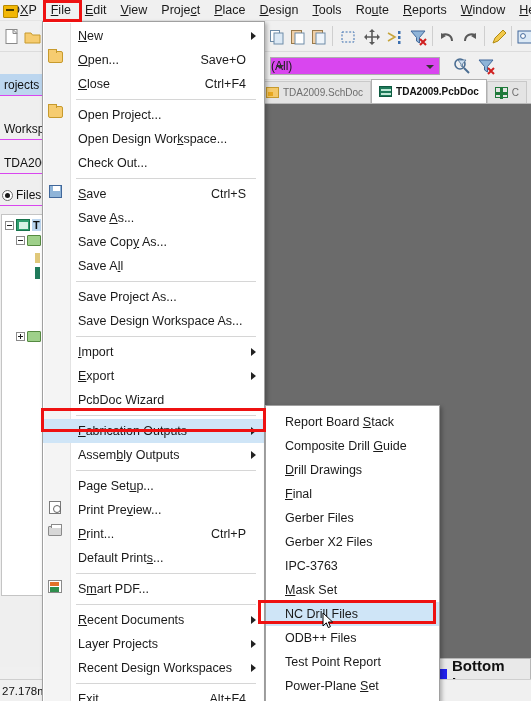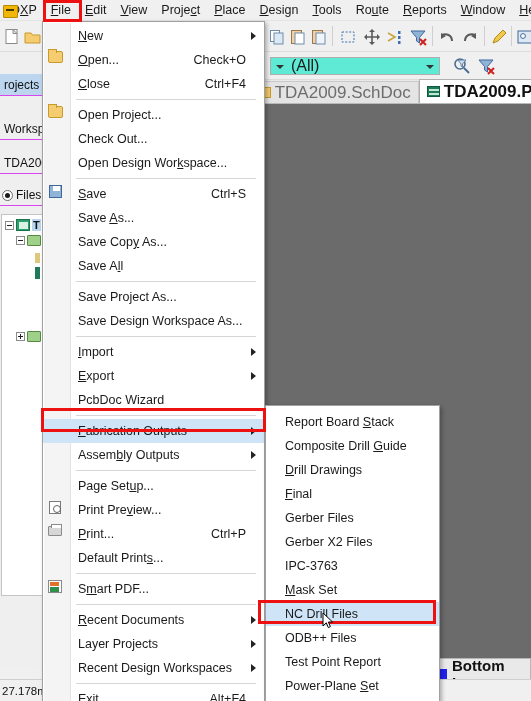--- a/index.html
+++ b/index.html
@@ -53,22 +53,22 @@
     background: #f0f0f0; border-bottom: 1px solid #dcdcdc;
   }
   .tb-icon {
     position: absolute; top: 6px; width: 20px; height: 20px;
   }
   .tb-sep {
     position: absolute; top: 5px; width: 1px; height: 20px; background: #cfcfcf;
   }
   .allbox {
     position: absolute; left: 270px; top: 57px; width: 170px; height: 18px;
-    background: #5eead4; border: 1px solid #aeaeae;
-    font-size: 16px; line-height: 16px; padding-left: 20px; color: #1a1a1a;
+    background: #d946ef; border: 1px solid #aeaeae;
+    font-size: 12px; line-height: 16px; color: #1a1a1a;
   }
   .allbox .cb-arrow {
     position: absolute; left: 5px; top: 7px;
     border-left: 4px solid transparent; border-right: 4px solid transparent;
     border-top: 4px solid #333;
   }
   .allbox .cb-arrow2 {
     position: absolute; right: 5px; top: 7px;
     border-left: 4px solid transparent; border-right: 4px solid transparent;
     border-top: 4px solid #333;
@@ -79,21 +79,21 @@
     position: absolute; left: 246px; top: 80px; width: 285px; height: 24px;
     background: #e9e9e9; border-bottom: 1px solid #b9b9b9;
     display: flex; align-items: flex-end;
   }
   .tab-scroll {
     width: 12px; height: 22px; display: flex; align-items: center;
     justify-content: center; font-size: 11px; color: #444;
   }
   .tab {
     height: 22px; display: flex; align-items: center; gap: 4px;
-    padding: 8px 7px; font-size: 17px; color: #6d6d6d;
+    padding: 8px 7px; font-size: 10px; color: #6d6d6d;
     background: #e4e4e4; border: 1px solid #c9c9c9; border-bottom: none;
     white-space: nowrap;
   }
   .tab.active {
     background: #ffffff; color: #111; font-weight: bold; height: 24px;
     border-color: #b0b0b0;
   }
   .tab-ico { width: 13px; height: 11px; flex: none; position: relative; }
   .ico-sch { background: #f4c96a; border: 1px solid #c79a2c; }
   .ico-sch::after {
@@ -488,36 +488,36 @@
   <div class="menu filemenu" id="filemenu">
     <div class="gutter"></div>
     <div id="filemenu-host" style="position:relative;">
         <div class="mi">
           <span><u>N</u>ew</span>
           <span class="arrow"></span>
         </div>
         <div class="mi">
           <span class="gi-openfold"></span>
           <span><u>O</u>pen...</span>
-          <span class="sc">Check+O</span>
+          <span class="sc">Save+O</span>
         </div>
         <div class="mi">
           <span><u>C</u>lose</span>
           <span class="sc">Ctrl+F4</span>
         </div>
         <div class="sep"></div>
         <div class="mi">
           <span class="gi-openprj"></span>
           <span>Open Project...</span>
         </div>
         <div class="mi">
+          <span>Open Design Wor<u>k</u>space...</span>
+        </div>
+        <div class="mi">
           <span>Check Out...</span>
-        </div>
-        <div class="mi">
-          <span>Open Design Wor<u>k</u>space...</span>
         </div>
         <div class="sep"></div>
         <div class="mi">
           <span class="gi-save"></span>
           <span><u>S</u>ave</span>
           <span class="sc">Ctrl+S</span>
         </div>
         <div class="mi">
           <span>Save <u>A</u>s...</span>
         </div>

